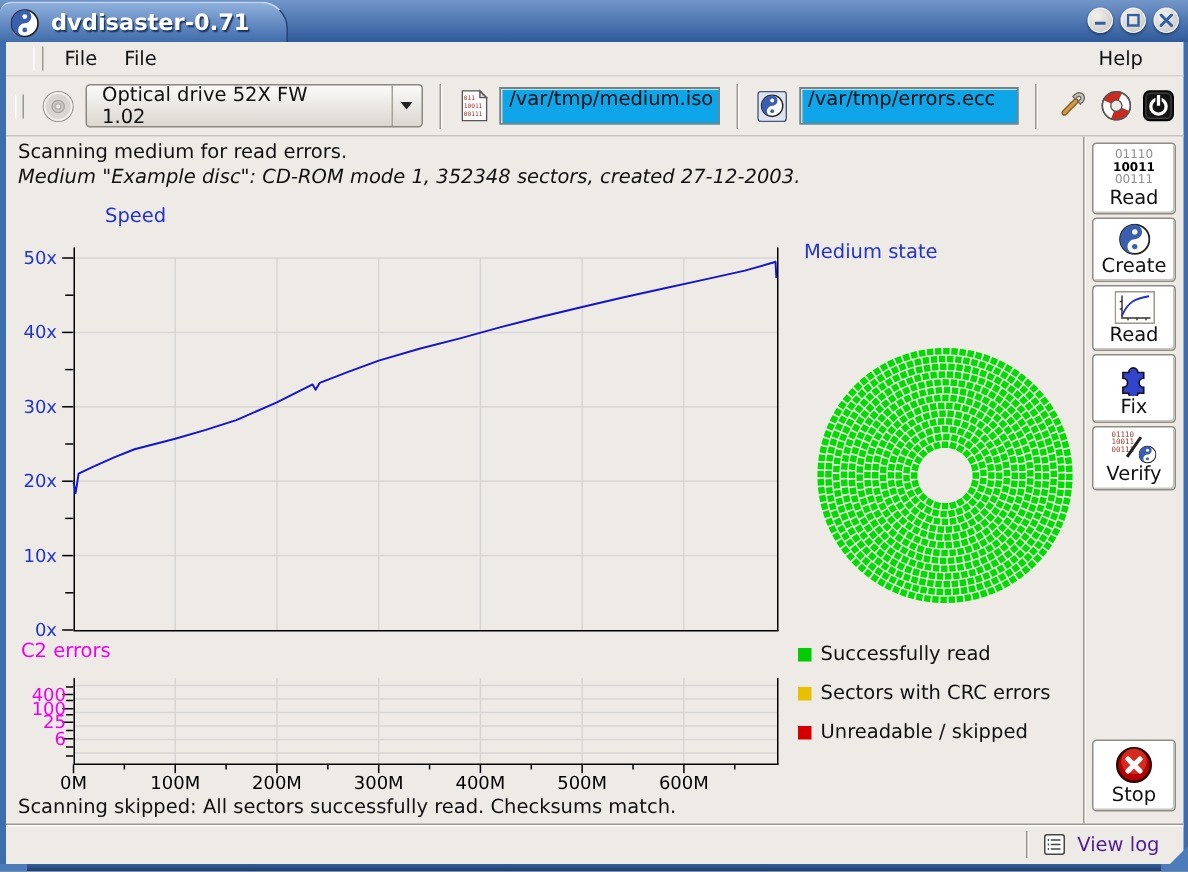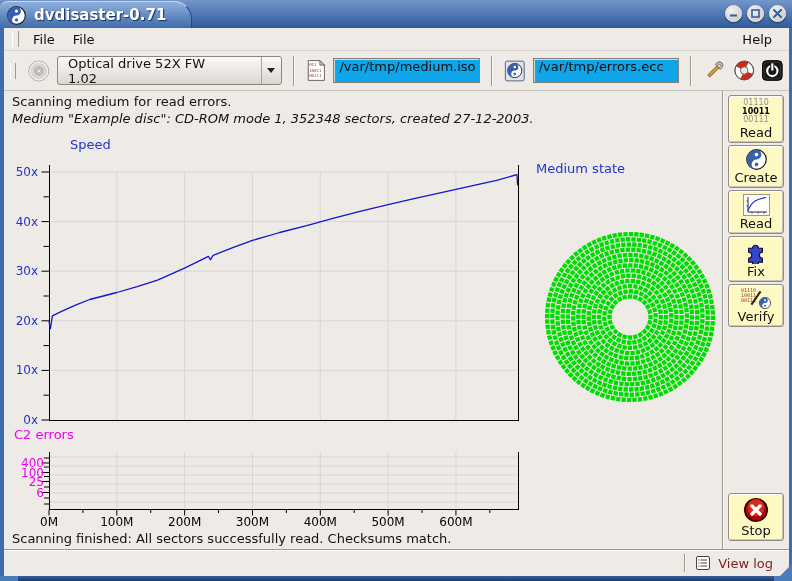--- a/index.html
+++ b/index.html
@@ -20,21 +20,21 @@
           display:flex;align-items:center;justify-content:center;}
   
   .frame{position:absolute;top:28px;left:0;right:0;bottom:0;padding:0 3px 5px 4px;box-sizing:border-box;}
   .content{width:100%;height:100%;background:#eeebe7;display:flex;flex-direction:column;box-sizing:border-box;}
   .bottomstrip{position:absolute;left:0;right:0;bottom:0;height:5px;background:linear-gradient(#35619f,#1d3a66);}
   .corner{position:absolute;bottom:0;height:5px;width:18px;background:#4d7cba;}
   .grip-br{position:absolute;right:0;bottom:0;width:17px;height:17px;background:#4d7cba;
            clip-path:polygon(100% 0,100% 100%,0 100%);}
   
   .menubar{height:22px;display:flex;align-items:center;font-size:13px;color:#111;
-           border-bottom:1px solid #d6d3cd;padding:0 8px;}
+           border-bottom:1px solid #d6d3cd;padding:0 18px;}
   .handle{width:5px;height:16px;border-left:1px solid #fff;border-right:1px solid #9b988f;margin-right:5px;}
   .menu-item{padding:1px 9px;}
   .menu-right{margin-left:auto;padding:1px 9px;}
   
   .toolbar{height:39px;display:flex;align-items:center;padding:0 6px;gap:7px;
            border-bottom:1px solid #c7c4be;position:relative;}
   .tsep{width:0;height:30px;border-left:1px solid #9b988f;border-right:1px solid #fbfaf8;margin:0 4px;}
   .combo{height:27px;display:flex;align-items:stretch;border:1px solid #8b887f;border-radius:3px;
          background:linear-gradient(#fbfaf8,#dbd7d0);font-size:13px;color:#111;gap:35px;}
   .combo-text{padding:0 10px;display:flex;align-items:center;}
@@ -50,36 +50,36 @@
   #speed-title{left:66px;top:46px;}
   #medium-title{left:532px;top:46px;margin-top:24px;}
   #c2-title{left:10px;top:336px;color:#ee00ee;}
   #charts{position:absolute;left:0;top:50px;}
   #disc{position:absolute;left:526px;top:126px;}
   .legend{position:absolute;left:528px;top:332px;}
   .legend-item{height:26px;display:flex;align-items:center;gap:6px;}
   .legend-swatch{width:9px;height:9px;flex:0 0 9px;}
   .side-sep{position:absolute;top:0;bottom:0;left:718px;width:0;border-left:1px solid #9b988f;border-right:1px solid #fbfaf8;}
   .sidebar{position:absolute;left:724px;top:4px;width:56px;display:flex;flex-direction:column;gap:2px;}
-  .sbtn{background:#fef9c3;border:1px solid #8f8c85;border-radius:3px;
+  .sbtn{background:#ffffff;border:1px solid #8f8c85;border-radius:3px;
         box-shadow:inset 1px 1px 0 #fff,inset -1px -1px 0 #c9c5be;
         display:flex;flex-direction:column;align-items:center;justify-content:center;
         font-size:13px;color:#111;padding:3px 0 2px;min-height:40px;box-sizing:border-box;}
   .stopbtn{position:absolute;left:724px;top:402px;width:56px;min-height:48px;}
   .binlines{text-align:center;font-size:8px;line-height:8.5px;letter-spacing:0;}
   .bin-dim{color:#8f8f8f;}
   .bin-bold{color:#000;font-weight:bold;}
   .verify-ico{position:relative;width:30px;height:21px;}
   .v-bin{position:absolute;left:0;top:0;font-size:5px;line-height:5px;color:#a23c2c;font-family:"DejaVu Sans Mono",monospace;}
   .v-slash{position:absolute;left:7px;top:9px;width:16px;height:2px;background:#222;transform:rotate(-55deg);}
   .v-yy{position:absolute;right:0;bottom:0;}
   .footer-msg{position:absolute;left:8px;bottom:3px;}
   
   .statusbar{height:26px;border-top:1px solid #9b988f;box-shadow:inset 0 1px 0 #fff;
-             display:flex;align-items:center;justify-content:flex-end;font-size:13px;color:#7f1d1d;
+             display:flex;align-items:center;justify-content:flex-end;font-size:13px;color:#4c1d95;
              padding-right:16px;gap:8px;position:relative;}
   .sb-sep{width:0;height:18px;border-left:1px solid #9b988f;border-right:1px solid #fbfaf8;margin-right:2px;}
 </style>
 </head>
 <body>
 
 <div class="win">
 
   <svg width="0" height="0" style="position:absolute">
     <defs>
@@ -1047,20 +1047,34 @@
             <rect x="26.53" y="55.60" width="4.3" height="4.3" fill="#00dc00" transform="rotate(660.6 28.68 57.75)"></rect>
             <rect x="29.44" y="51.02" width="4.3" height="4.3" fill="#00dc00" transform="rotate(664.4 31.59 53.17)"></rect>
             <rect x="32.65" y="46.65" width="4.3" height="4.3" fill="#00dc00" transform="rotate(668.1 34.80 48.80)"></rect>
             <rect x="36.14" y="42.50" width="4.3" height="4.3" fill="#00dc00" transform="rotate(671.9 38.29 44.65)"></rect>
             <rect x="39.89" y="38.58" width="4.3" height="4.3" fill="#00dc00" transform="rotate(675.6 42.04 40.73)"></rect>
             <rect x="43.89" y="34.91" width="4.3" height="4.3" fill="#00dc00" transform="rotate(679.4 46.04 37.06)"></rect>
             <rect x="48.12" y="31.52" width="4.3" height="4.3" fill="#00dc00" transform="rotate(683.1 50.27 33.67)"></rect>
             <rect x="52.57" y="28.41" width="4.3" height="4.3" fill="#00dc00" transform="rotate(686.9 54.72 30.56)"></rect>
           </svg>
 
+      <div class="legend">
+        <div class="legend-item">
+          <span class="legend-swatch" style="background: rgb(0, 204, 0);"></span>
+          <span>Successfully read</span>
+        </div>
+        <div class="legend-item">
+          <span class="legend-swatch" style="background: rgb(232, 192, 0);"></span>
+          <span>Sectors with CRC errors</span>
+        </div>
+        <div class="legend-item">
+          <span class="legend-swatch" style="background: rgb(212, 0, 0);"></span>
+          <span>Unreadable / skipped</span>
+        </div>
+      </div>
 
       <div class="side-sep"></div>
 
       <div class="sidebar">
         <div class="sbtn">
           <div class="binlines">
             <div class="bin-dim">01110</div>
             <div class="bin-bold">10011</div>
             <div class="bin-dim">00111</div>
           </div>
@@ -1105,21 +1119,21 @@
 
       <div class="sbtn stopbtn">
         <svg width="26" height="26" viewBox="0 0 26 26">
           <circle cx="13" cy="13" r="11.2" fill="#b40000" stroke="#2d0000" stroke-width="1.6"></circle>
           <circle cx="13" cy="10.5" r="8.5" fill="#e03a2a" opacity="0.75"></circle>
           <path d="M9,9 L17,17 M17,9 L9,17" stroke="#fff" stroke-width="3.4" stroke-linecap="round"></path>
         </svg>
         <span>Stop</span>
       </div>
 
-      <div class="footer-msg">Scanning finished: All sectors successfully read. Checksums match.</div>
+      <div class="footer-msg">Scanning skipped: All sectors successfully read. Checksums match.</div>
     </div>
 
     <div class="statusbar">
       <div class="sb-sep"></div>
       <svg width="14" height="14" viewBox="0 0 14 14">
         <rect x="0.5" y="0.5" width="13" height="13" rx="1.5" fill="#fff" stroke="#444"></rect>
         <path d="M4.5,4 H11 M4.5,7 H11 M4.5,10 H11" stroke="#444" stroke-width="1"></path>
         <path d="M2.5,4 h0.8 M2.5,7 h0.8 M2.5,10 h0.8" stroke="#444" stroke-width="1.4"></path>
       </svg>
       <span>View log</span>

